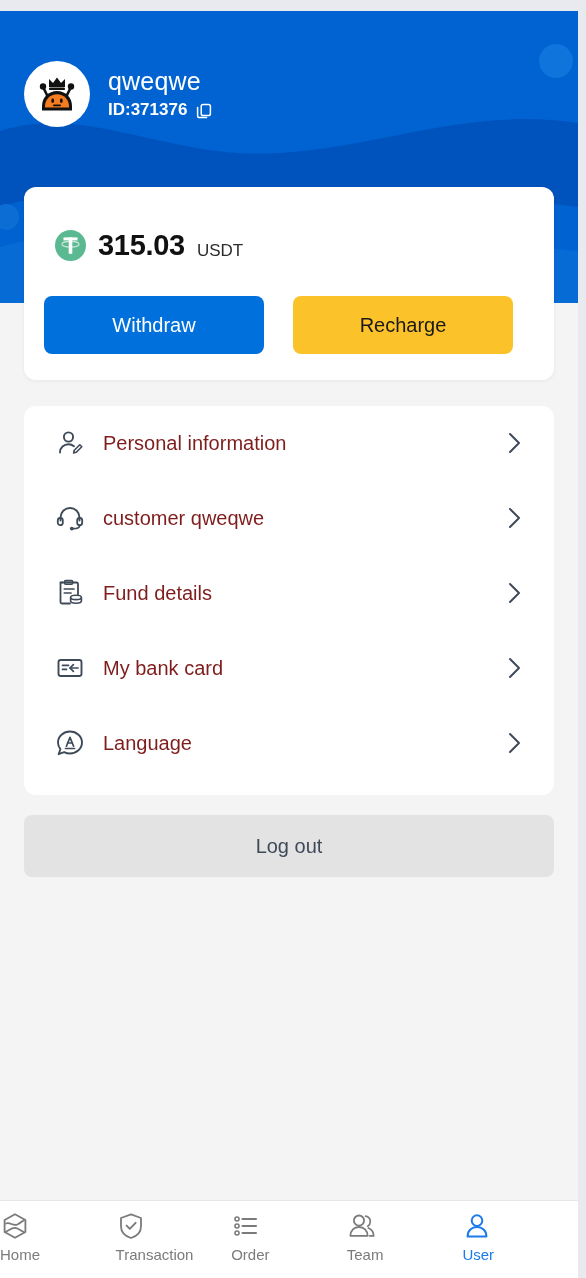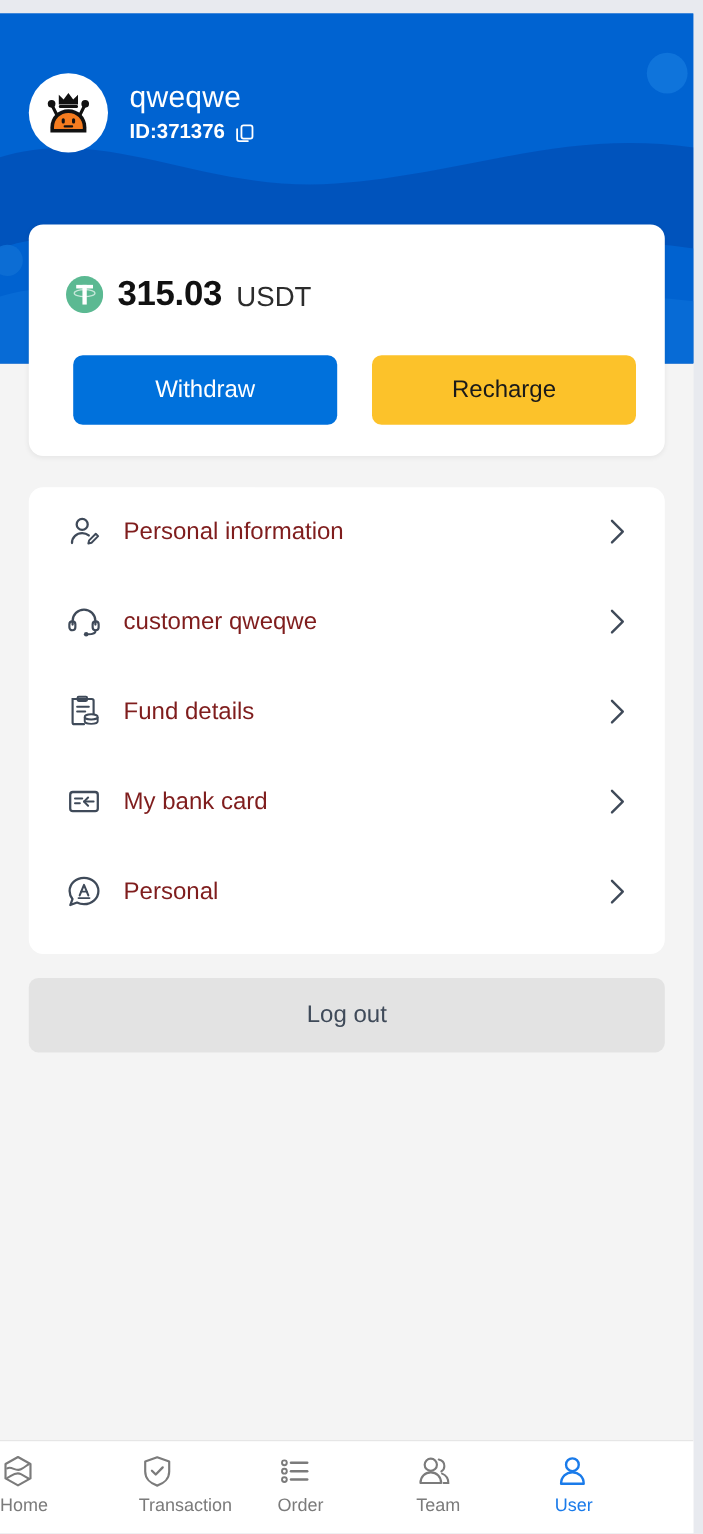--- a/index.html
+++ b/index.html
@@ -112,29 +112,29 @@
   }
   .usdt-icon { flex: none; display: block; }
   .balance-amount {
     font-size: 29px;
     font-weight: bold;
     color: #111111;
     line-height: 1;
     letter-spacing: -0.3px;
   }
   .balance-unit {
-    font-size: 23px;
+    font-size: 17px;
     color: #2c2c2c;
     line-height: 1;
     align-self: flex-end;
     padding-bottom: 2px;
   }
   .btn-row {
     position: absolute;
-    left: 37px;
+    left: 20px;
     top: 109px;
     display: flex;
     gap: 29px;
   }
   .act-btn {
     width: 220px;
     height: 58px;
     border: none;
     border-radius: 8px;
     font-family: "Liberation Sans", sans-serif;
@@ -349,21 +349,21 @@
 
       <div class="menu-item">
         <svg class="menu-icon" viewBox="0 0 30 30">
           <path d="M15,3.5 C21.6,3.5 27,8.4 27,14.5 C27,20.6 21.6,25.5 15,25.5
                    C12.9,25.5 10.9,25 9.2,24.1 L3.6,26.2 L5.4,21.2
                    C3.9,19.3 3,17 3,14.5 C3,8.4 8.4,3.5 15,3.5 Z" fill="none" stroke="#3f4a59" stroke-width="1.9" stroke-linejoin="round"></path>
           <path d="M11.4,18.2 L15,9.4 L18.6,18.2" fill="none" stroke="#3f4a59" stroke-width="1.7" stroke-linecap="round" stroke-linejoin="round"></path>
           <line x1="12.7" y1="15" x2="17.3" y2="15" stroke="#3f4a59" stroke-width="1.6" stroke-linecap="round"></line>
           <line x1="10.4" y1="20.4" x2="19.6" y2="20.4" stroke="#3f4a59" stroke-width="1.5" stroke-linecap="round"></line>
         </svg>
-        <span class="menu-label">Personal</span>
+        <span class="menu-label">Language</span>
         <svg class="chev" width="16" height="26" viewBox="0 0 16 26">
           <path d="M3,4 L12,13 L3,22" fill="none" stroke="#3f4a59" stroke-width="2" stroke-linecap="round" stroke-linejoin="round"></path>
         </svg>
       </div>
 
     </div>
 
     <button class="logout">Log out</button>
 
     <div class="bottom-nav">

